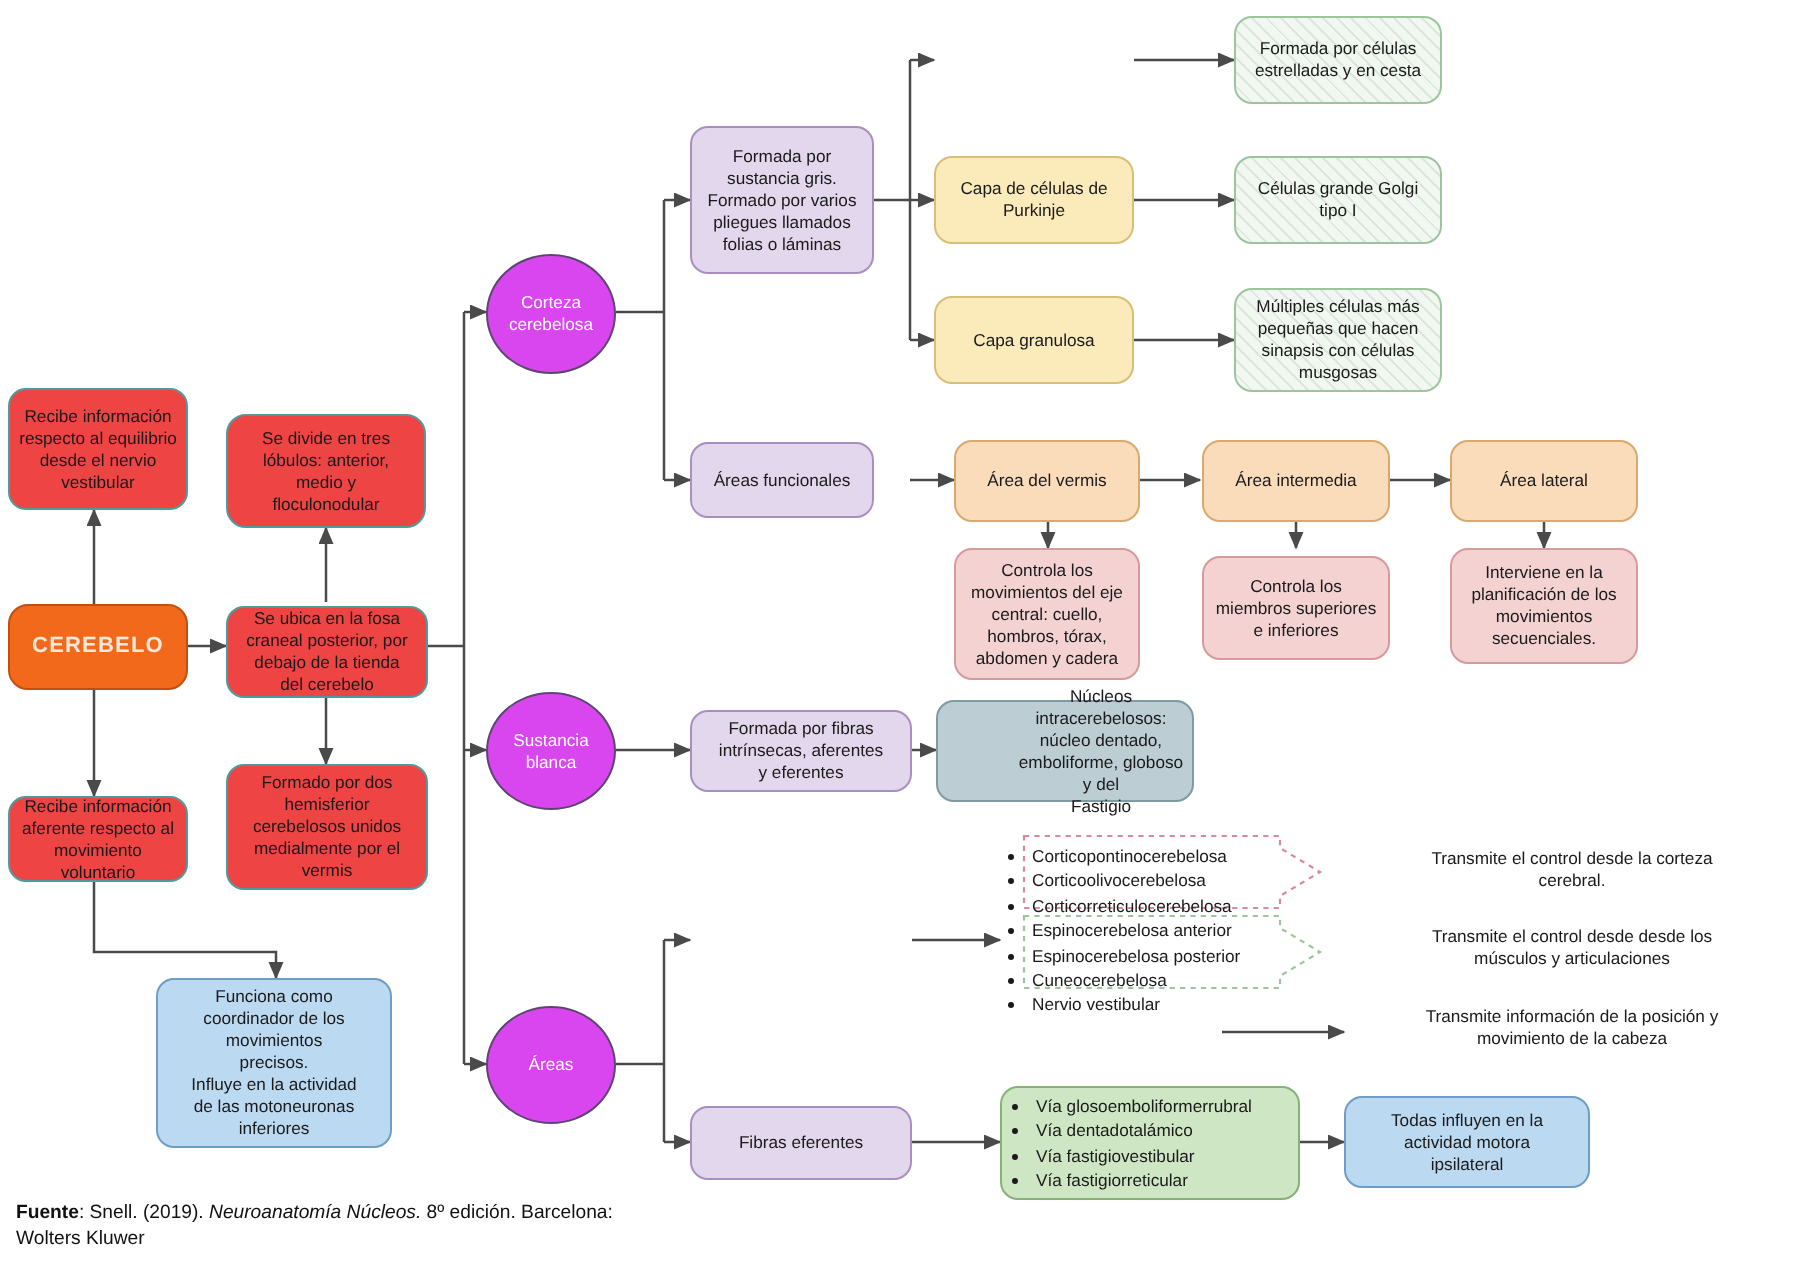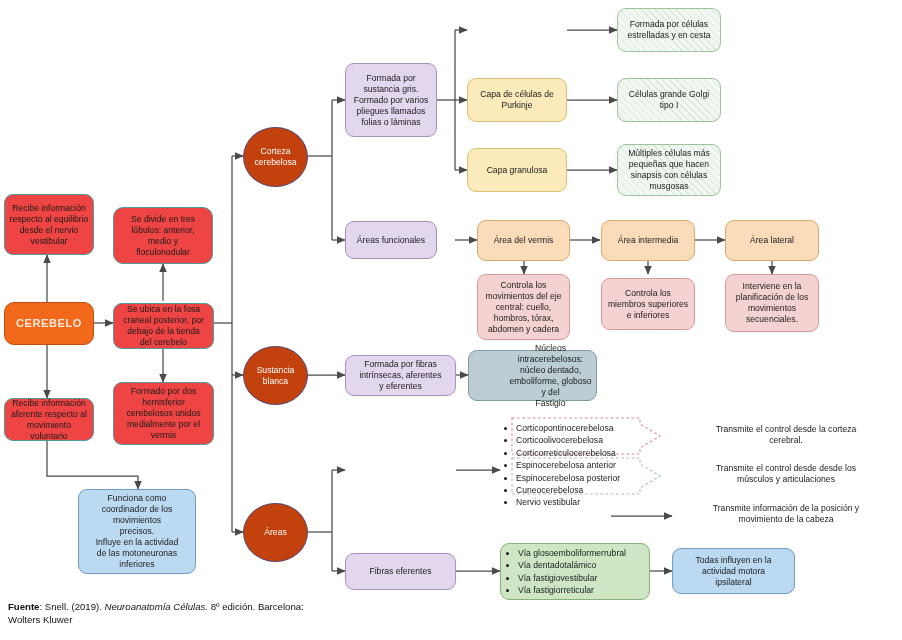--- a/index.html
+++ b/index.html
@@ -54,21 +54,21 @@
       #f2f8f1;
   }
   .greenlist{background:#cfe6c4;border-color:#86b277;}
   .slate   {background:#bccdd4;border-color:#7f9aa3;padding-left:40px;}
 
   
   .ellipse{
     position:absolute;
     box-sizing:border-box;
     border-radius:50%;
-    background:#c2410c;
+    background:#d946ef;
     border:1px solid #5d4672;
     color:#ffffff;
     display:flex;align-items:center;justify-content:center;
     text-align:center;
     font-size:8.6px;line-height:1.25;
     white-space:pre-line;
   }
 
   
   .listnode{
@@ -309,16 +309,16 @@
       <li>Vía fastigiovestibular</li>
       <li>Vía fastigiorreticular</li>
     </ul>
   </div>
 
   <div class="node blue" style="left:672px;top:548px;width:123px;height:46px;">Todas influyen en la
 actividad motora
 ipsilateral</div>
 
   <div class="footnote" style="left:8px;top:600px;">
-    <b>Fuente</b><span>: Snell. (2019). </span><i>Neuroanatomía Células.</i><span> 8º edición. Barcelona: Wolters Kluwer</span>
+    <b>Fuente</b><span>: Snell. (2019). </span><i>Neuroanatomía Núcleos.</i><span> 8º edición. Barcelona: Wolters Kluwer</span>
   </div>
 
 </div>
 
 </body></html>

